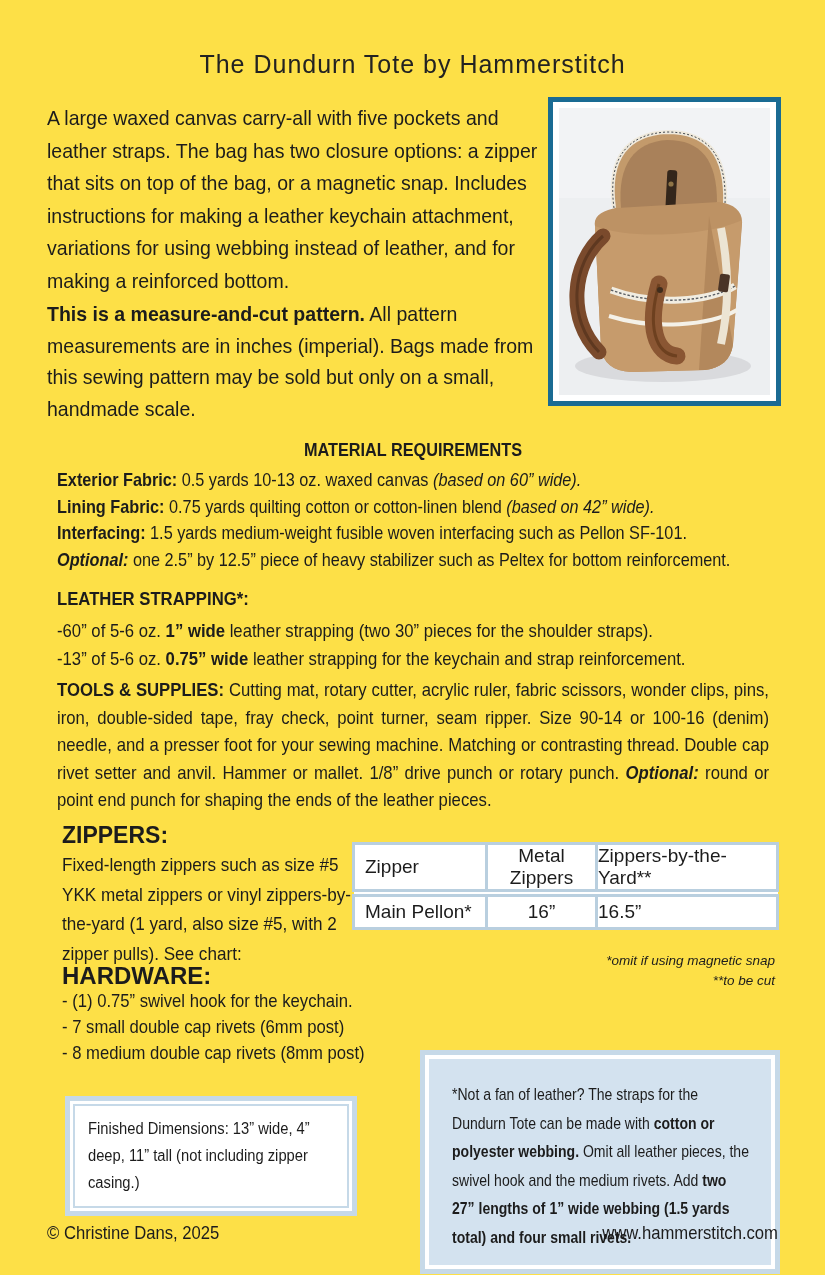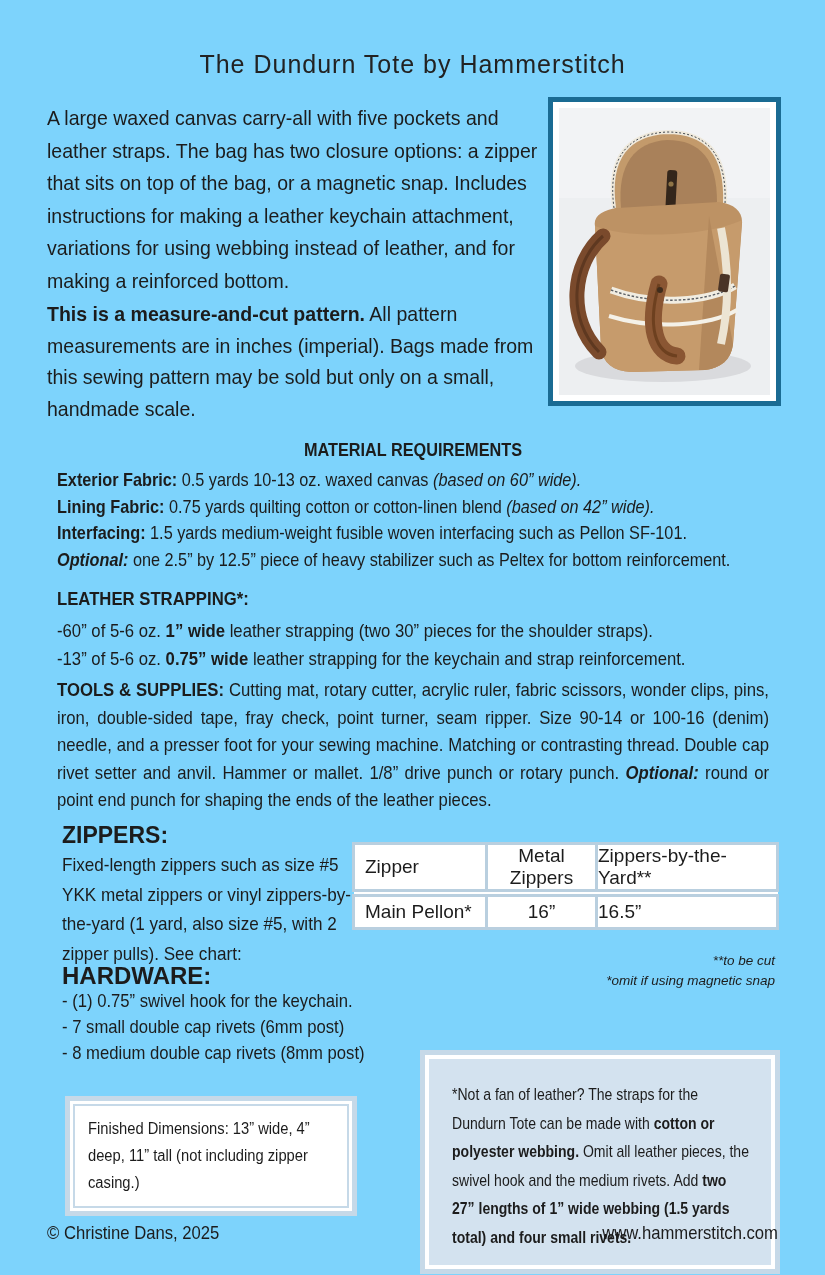--- a/index.html
+++ b/index.html
@@ -7,21 +7,21 @@
     --table-border:#b9cfdf;
     --box-fill:#d3e2ef;
     --box-border:#c6d9e8;
     --ink:#1c1c1c;
   }
   *{margin:0;padding:0;box-sizing:border-box;}
   body{background:#fff;}
   .page{
     position:relative;
     width:825px;height:1275px;
-    background:#7dd3fc;
+    background:#fde047;
     font-family:"Liberation Sans",sans-serif;
     color:var(--ink);
     overflow:hidden;
   }
   .abs{position:absolute;}
   .cond{transform-origin:0 0;}
   .title{
     top:50px;left:0;width:825px;
     text-align:center;
     font-size:25px;font-weight:400;letter-spacing:1px;color:#222;
@@ -222,22 +222,22 @@
     </tr>
     <tr>
       <td class="c1">Main Pellon*</td>
       <td class="c2">16”</td>
       <td class="c3">16.5”</td>
     </tr>
   </tbody>
     </table>
 
   <div class="abs tnotes">
+    <div>*omit if using magnetic snap</div>
     <div>**to be cut</div>
-    <div>*omit if using magnetic snap</div>
   </div>
 
   <div class="abs hw-heading">HARDWARE:</div>
   <div class="abs hw-items cond">
     <div>- (1) 0.75” swivel hook for the keychain.</div>
     <div>- 7 small double cap rivets (6mm post)</div>
     <div>- 8 medium double cap rivets (8mm post)</div>
   </div>
 
   <div class="abs dim-box">

